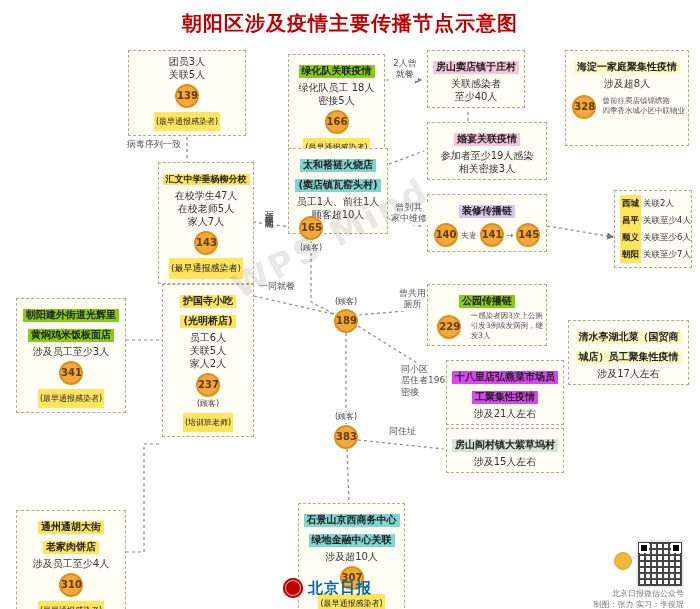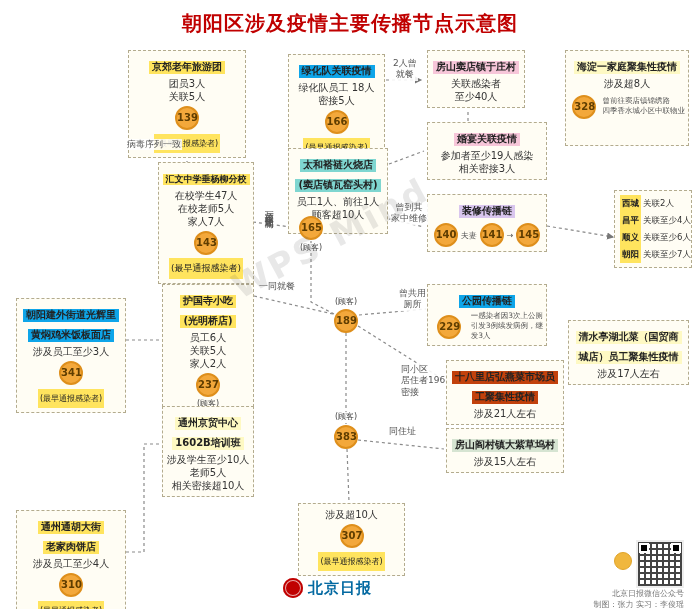--- a/index.html
+++ b/index.html
@@ -8,22 +8,22 @@
     font-family:"DejaVu Sans","Liberation Sans",sans-serif;color:#333;overflow:hidden;
     margin:0 auto;
   }
   #title{position:absolute;top:10px;left:0;width:100%;text-align:center;
     font-size:20px;font-weight:bold;color:#c00000;letter-spacing:1px;z-index:2;}
   #wires{position:absolute;left:0;top:0;z-index:0;}
   .node{position:absolute;border:1px dashed #b3ab8e;background:#fffdf4;text-align:center;
     padding:4px 3px;box-sizing:border-box;z-index:1;}
   .hd{line-height:1.25;margin-bottom:2px;}
   .hl{display:inline-block;padding:0 3px;font-weight:bold;font-size:10px;color:#222;}
-  .y{background:#ffe45e}.g{background:#0ea5e9}.t{background:#7fd6d0}.p{background:#f7c6d9}
-  .b{background:#fef9c3}.v{background:#d9c6ee}.gy{background:#c2410c}.sg{background:#d6e4d2}
+  .y{background:#ffe45e}.g{background:#84cc16}.t{background:#7fd6d0}.p{background:#f7c6d9}
+  .b{background:#fef9c3}.v{background:#d9c6ee}.gy{background:#d946ef}.sg{background:#d6e4d2}
   .ln{font-size:10px;line-height:1.3;}
   .badge{width:24px;height:24px;border-radius:50%;background:#f3a83b;border:2px solid #de8f1c;
     color:#5f3d00;font-weight:bold;font-size:10px;line-height:20px;text-align:center;
     margin:3px auto 1px;box-sizing:border-box;}
   .abs-badge{position:absolute;margin:0;z-index:2;}
   .note{font-size:8px;font-weight:normal;padding:4px 2px;}
   .notewrap{margin-top:1px;}
   .guest{font-size:8px;color:#444;margin-top:1px;}
   .glabel{position:absolute;font-size:8px;color:#444;background:rgba(255,255,255,.9);
     text-align:center;z-index:2;line-height:1.2;}
@@ -123,21 +123,20 @@
       <path d="M126 340 L161 340"></path>
       <path d="M208 400 L208 406"></path>
       <path d="M126 552 L144 552 L144 444 L161 444"></path>
     </g>
   </svg>
 
   <div id="title">朝阳区涉及疫情主要传播节点示意图</div>
   <div id="wm">WPS Mind</div>
 
   <div class="node" id="bx-tour">
-    <div class="hd"><span class="hl y">京郊老年旅游团</span></div>
     <div class="ln">团员3人</div>
     <div class="ln">关联5人</div>
     <div class="badge">139</div>
     <div class="notewrap"><span class="hl y note">(最早通报感染者)</span></div>
   </div>
 
   <div class="node" id="bx-huiwen">
     <div class="hd"><span class="hl y">汇文中学垂杨柳分校</span></div>
     <div class="ln">在校学生47人</div>
     <div class="ln">在校老师5人</div>
@@ -241,41 +240,36 @@
   <div class="node" id="bx-noodle">
     <div class="hd">
       <span class="hl g">朝阳建外街道光辉里</span><br>
       <span class="hl g">黄焖鸡米饭板面店</span>
     </div>
     <div class="ln">涉及员工至少3人</div>
     <div class="badge">341</div>
     <div class="notewrap"><span class="hl y note">(最早通报感染者)</span></div>
   </div>
 
-  <div class="node" id="bx-training">
-    <div class="hd">
-      <span class="hl b">通州京贸中心</span><br>
-      <span class="hl b">1602B培训班</span>
-    </div>
-    <div class="ln">涉及学生至少10人</div>
-    <div class="ln">老师5人</div>
-    <div class="ln">相关密接超10人</div>
-  </div>
 
   <div class="node" id="bx-roubing">
     <div class="hd">
       <span class="hl y">通州通胡大街</span><br>
       <span class="hl y">老家肉饼店</span>
     </div>
     <div class="ln">涉及员工至少4人</div>
     <div class="badge">310</div>
     <div class="notewrap"><span class="hl y note">(最早通报感染者)</span></div>
   </div>
 
   <div class="node" id="bx-shijingshan">
+    <div class="hd">
+      <span class="hl t">石景山京西商务中心</span><br>
+      <span class="hl t">绿地金融中心关联</span>
+    </div>
     <div class="ln">涉及超10人</div>
     <div class="badge">307</div>
     <div class="notewrap"><span class="hl y note">(最早通报感染者)</span></div>
   </div>
 
   <div class="node" id="bx-shibalidian">
     <div class="hd">
       <span class="hl gy">十八里店弘燕菜市场员</span><br>
       <span class="hl gy">工聚集性疫情</span>
     </div>

